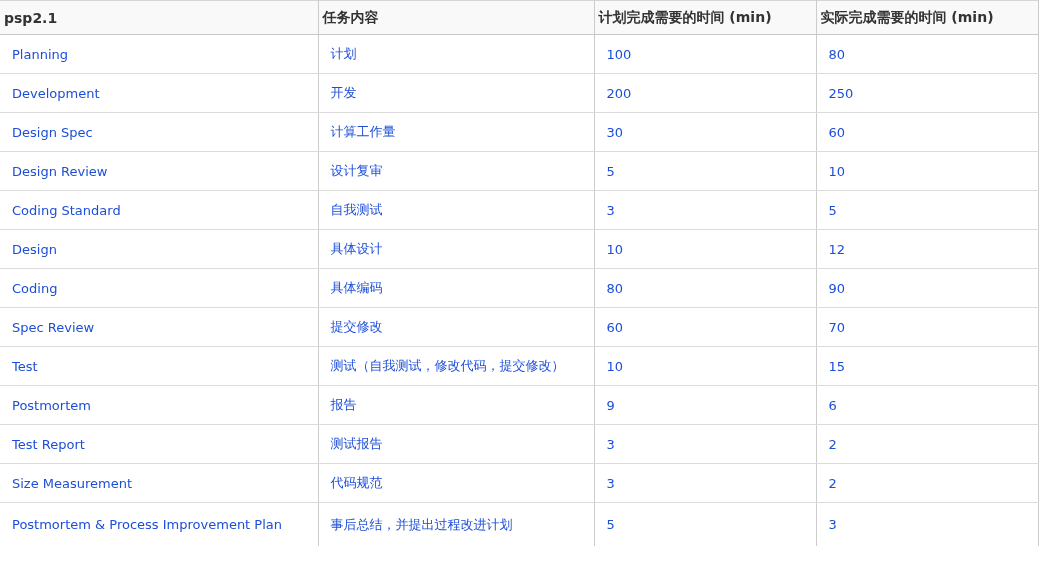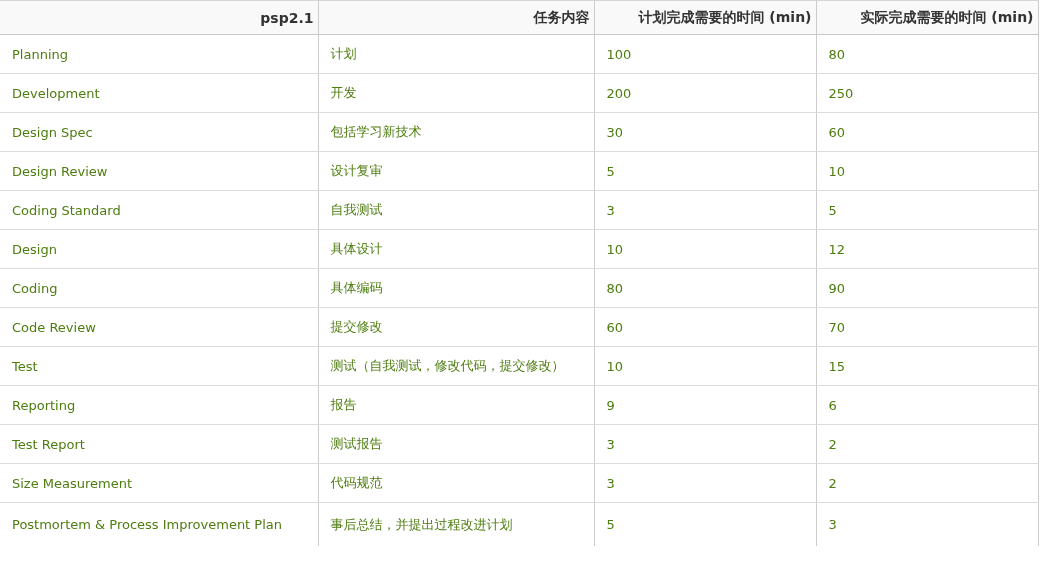--- a/index.html
+++ b/index.html
@@ -28,31 +28,31 @@
   col.c4 { width: 222px; }
   table.psp-table th {
     background: #f9f9f9;
     border-top: 1px solid #d6d6d6;
     border-bottom: 1px solid #c8c8c8;
     border-right: 1px solid #cccccc;
     font-weight: bold;
     font-size: 14px;
     color: #333333;
     height: 33px;
-    text-align: right;
+    text-align: left;
     padding: 0 4px;
     vertical-align: middle;
     white-space: nowrap;
     overflow: hidden;
   }
   table.psp-table td {
     border-bottom: 1px solid #dcdcdc;
     border-right: 1px solid #cccccc;
     font-size: 13px;
-    color: #4d7c0f;
+    color: #1d4ed8;
     height: 38px;
     padding: 0 6px 0 12px;
     text-align: left;
     vertical-align: middle;
     white-space: nowrap;
     overflow: hidden;
   }
   table.psp-table tr:last-child td {
     height: 43px;
     border-bottom: none;
@@ -85,21 +85,21 @@
         <td>80</td>
       </tr>
       <tr>
         <td>Development</td>
         <td>开发</td>
         <td>200</td>
         <td>250</td>
       </tr>
       <tr>
         <td>Design Spec</td>
-        <td>包括学习新技术</td>
+        <td>计算工作量</td>
         <td>30</td>
         <td>60</td>
       </tr>
       <tr>
         <td>Design Review</td>
         <td>设计复审</td>
         <td>5</td>
         <td>10</td>
       </tr>
       <tr>
@@ -114,33 +114,33 @@
         <td>10</td>
         <td>12</td>
       </tr>
       <tr>
         <td>Coding</td>
         <td>具体编码</td>
         <td>80</td>
         <td>90</td>
       </tr>
       <tr>
-        <td>Code Review</td>
+        <td>Spec Review</td>
         <td>提交修改</td>
         <td>60</td>
         <td>70</td>
       </tr>
       <tr>
         <td>Test</td>
         <td>测试（自我测试，修改代码，提交修改）</td>
         <td>10</td>
         <td>15</td>
       </tr>
       <tr>
-        <td>Reporting</td>
+        <td>Postmortem</td>
         <td>报告</td>
         <td>9</td>
         <td>6</td>
       </tr>
       <tr>
         <td>Test Report</td>
         <td>测试报告</td>
         <td>3</td>
         <td>2</td>
       </tr>

